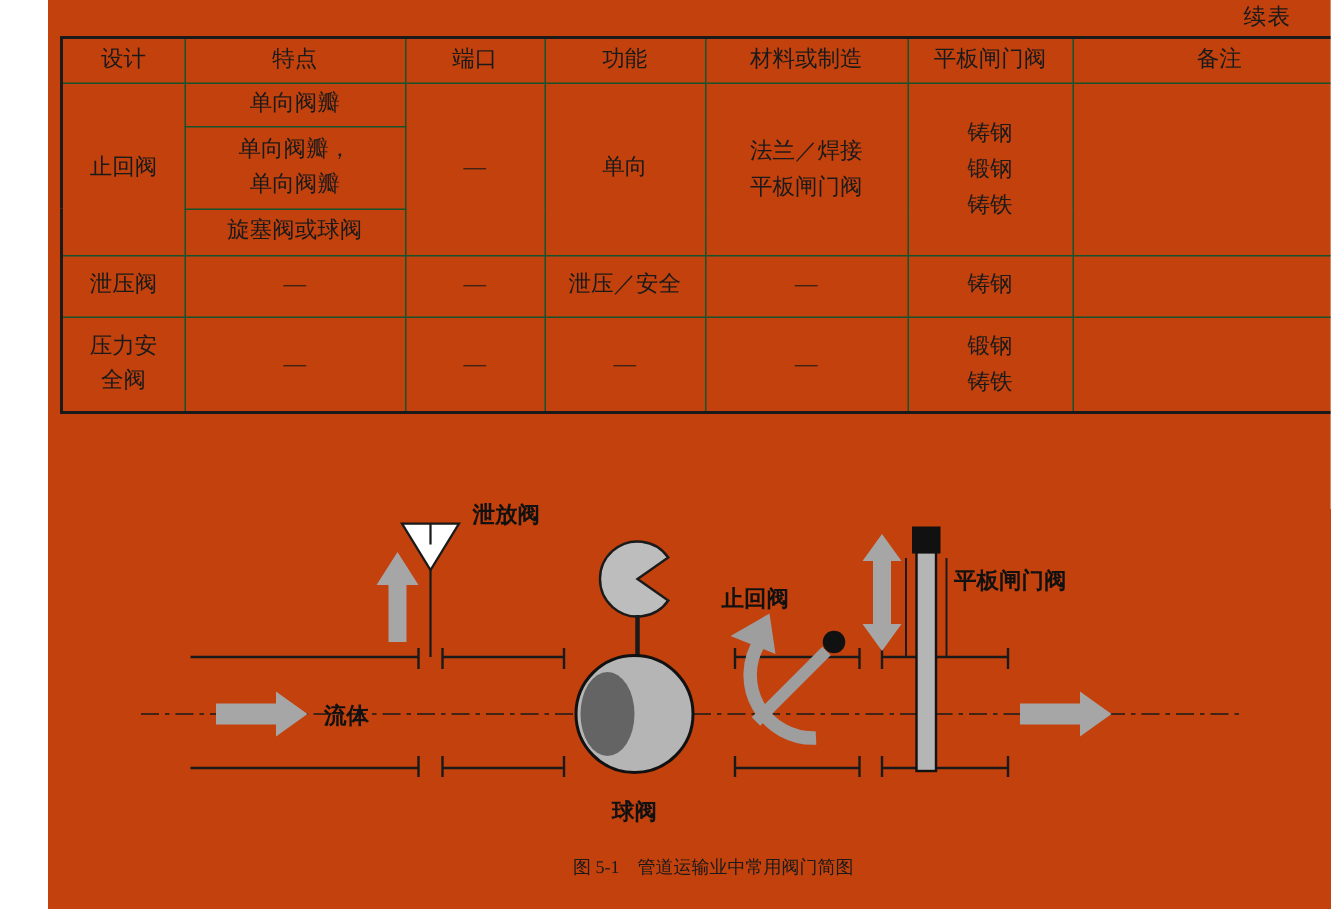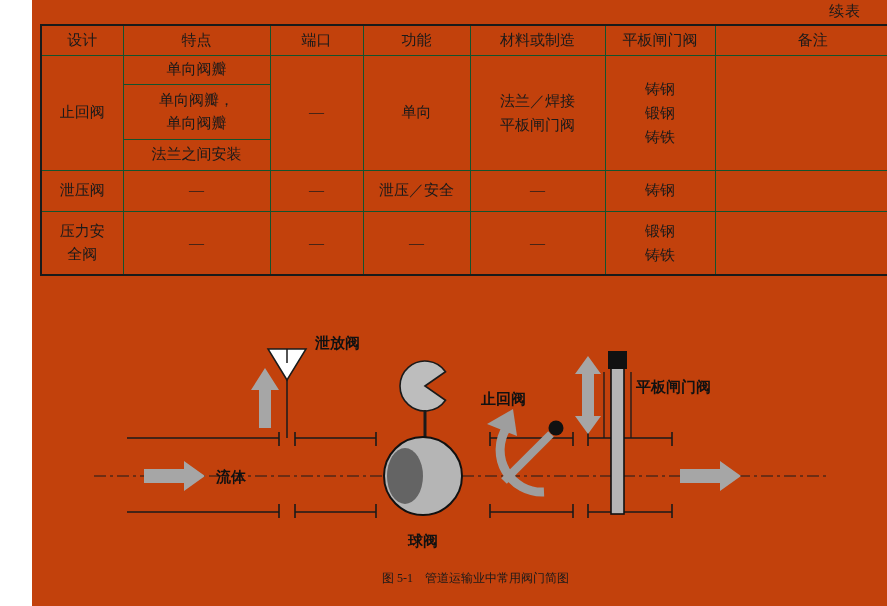--- a/index.html
+++ b/index.html
@@ -87,21 +87,21 @@
         </td>
         <td rowspan="3"></td>
       </tr>
       <tr style="height:55px">
         <td>
           <div>单向阀瓣，</div>
           <div>单向阀瓣</div>
         </td>
       </tr>
       <tr style="height:31px">
-        <td>法兰之间安装</td>
+        <td>旋塞阀或球阀</td>
       </tr>
       <tr style="height:41px">
         <td>泄压阀</td>
         <td>—</td>
         <td>—</td>
         <td>泄压／安全</td>
         <td>—</td>
         <td>铸钢</td>
         <td></td>
       </tr>

